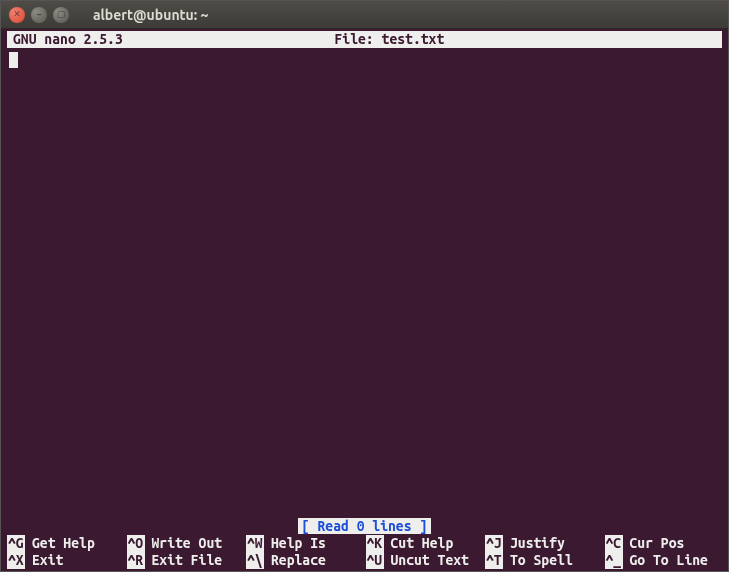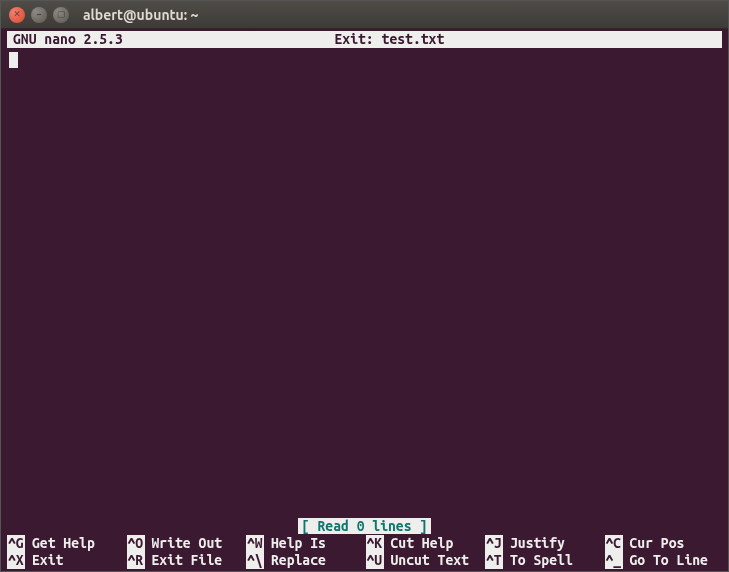--- a/index.html
+++ b/index.html
@@ -33,21 +33,21 @@
     display: inline-flex;
     align-items: center;
     justify-content: center;
     font-size: 10px;
     line-height: 1;
     color: #3a3a3a;
   }
   .win-close { background: radial-gradient(circle at 30% 30%, #f08070, #d9482f); }
   .win-min, .win-max { background: radial-gradient(circle at 30% 30%, #8d8a84, #5b5852); }
   .win-icon { color: rgba(0,0,0,0.5); font-weight: bold; font-size: 9px; }
-  .title-text { margin-left: 8px; }
+  .title-text { margin-left: 18px; }
   
   .terminal {
     position: relative;
     width: 100%;
     height: calc(100% - 28px);
     padding: 2px 4px;
   }
   .header-bar {
     background: #eeeeec;
     color: #3b1a31;
@@ -73,21 +73,21 @@
     background: #eeeeec;
     display: inline-block;
   }
   .status-line {
     text-align: center;
     height: 17px;
     line-height: 17px;
   }
   .status-inner {
     background: #eeeeec;
-    color: #0f766e;
+    color: #1d4ed8;
     padding: 0 4px;
     font-weight: bold;
   }
   .shortcuts {
     font-weight: bold;
   }
   .shortcut-row {
     display: flex;
     height: 17px;
     line-height: 17px;
@@ -124,21 +124,21 @@
   <span class="win-btn win-max">
       <span class="win-icon">▢</span>
     </span>
   <span class="title-text">albert@ubuntu: ~</span>
 </div>
 
 <div class="terminal">
 
   <div class="header-bar">
     <span class="header-left">GNU nano 2.5.3</span>
-    <span class="header-center">Exit: test.txt</span>
+    <span class="header-center">File: test.txt</span>
   </div>
 
   <div class="edit-area">
     <span class="cursor"></span>
   </div>
 
   <div class="status-line">
     <span class="status-inner">[ Read 0 lines ]</span>
   </div>
 

